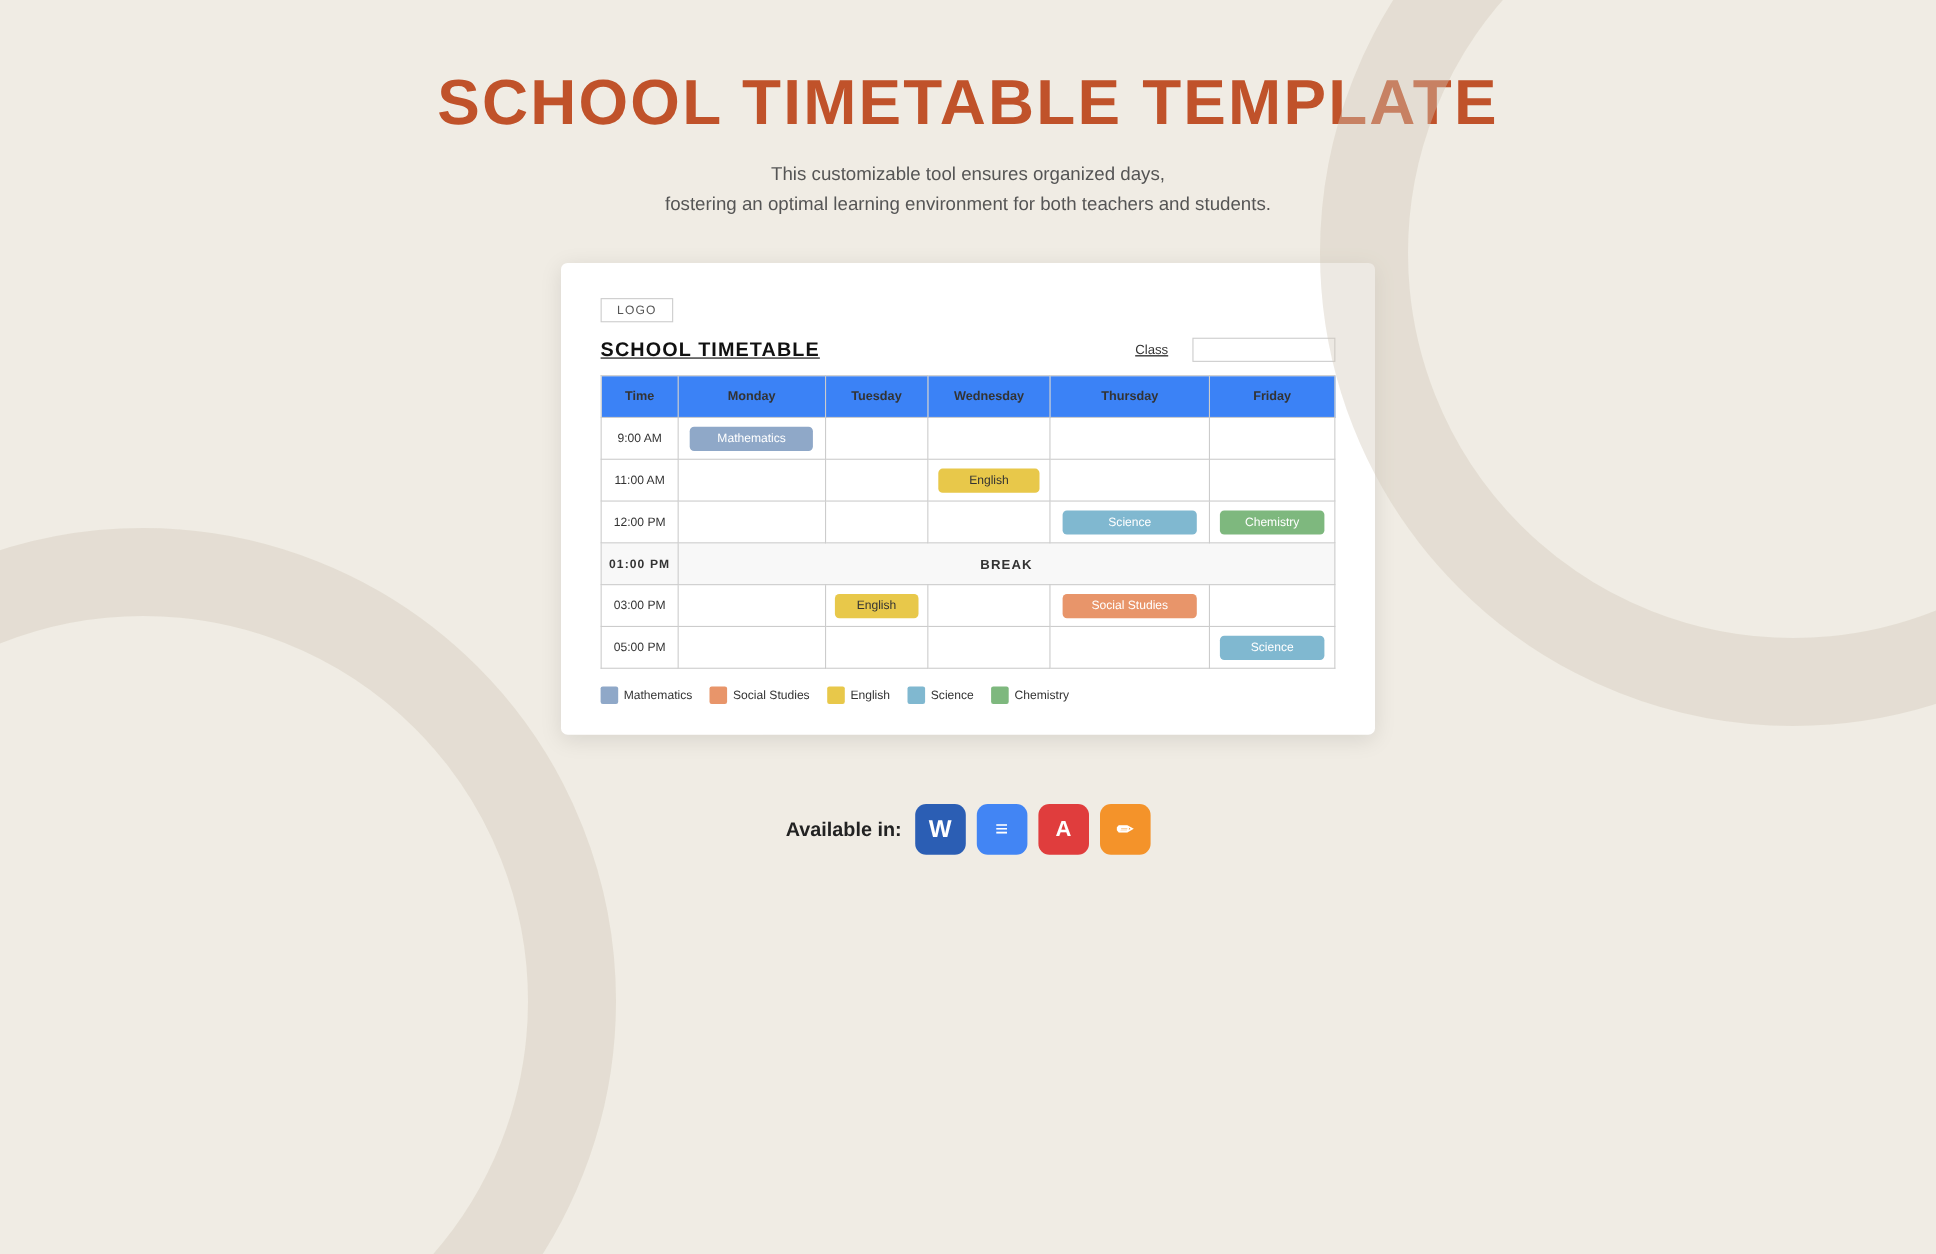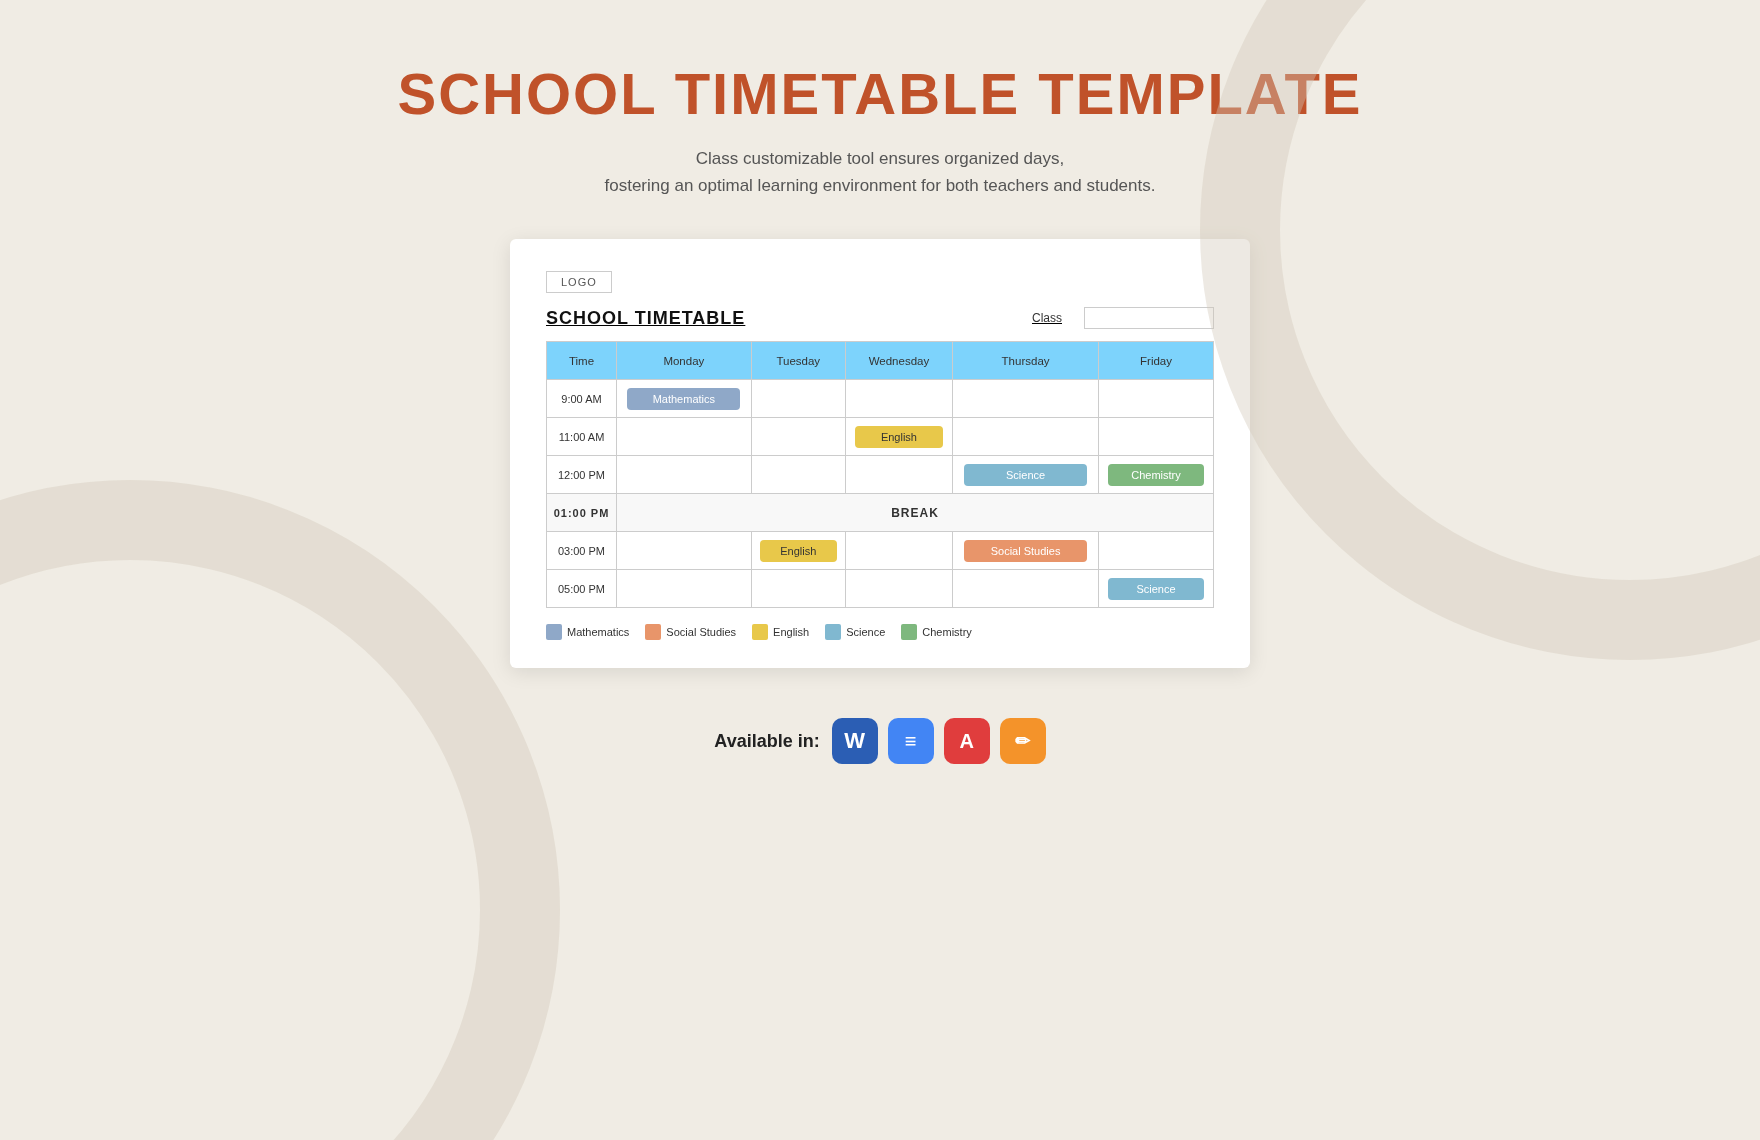--- a/index.html
+++ b/index.html
@@ -58,21 +58,21 @@
       margin-bottom: 40px;
     }
 
     
     .card {
       background: #fff;
       border-radius: 6px;
       padding: 32px 36px 28px;
       width: 740px;
       box-shadow: 0 4px 20px rgba(0,0,0,0.1);
-      margin-bottom: 40px;
+      margin-bottom: 53px;
     }
 
     
     .logo-box {
       border: 1px solid #ccc;
       display: inline-block;
       padding: 4px 14px;
       font-size: 11px;
       color: #555;
       margin-bottom: 14px;
@@ -120,22 +120,22 @@
     }
 
     .timetable th, .timetable td {
       border: 1px solid #ccc;
       text-align: center;
       padding: 6px 4px;
       height: 38px;
     }
 
     .timetable th {
-      background: #7dd3fc;
-      font-weight: 400;
+      background: #3b82f6;
+      font-weight: 700;
       color: #333;
       font-size: 11.5px;
     }
 
     .timetable td.time-cell {
       font-size: 11px;
       color: #333;
       white-space: nowrap;
       width: 70px;
     }
@@ -219,21 +219,21 @@
     .docs-icon   { background: #4285f4; }
     .pdf-icon    { background: #e03d3d; }
     .pages-icon  { background: #f4932a; }
   </style>
 </head>
 <body>
 
 <h1 class="page-title">School Timetable Template</h1>
 
 <p class="page-subtitle">
-  <span>Class customizable tool ensures organized days,</span><br>
+  <span>This customizable tool ensures organized days,</span><br>
   <span>fostering an optimal learning environment for both teachers and students.</span>
 </p>
 
 <div class="card">
 
   
   <div class="logo-box">LOGO</div>
 
   
   <div class="timetable-header-row">

